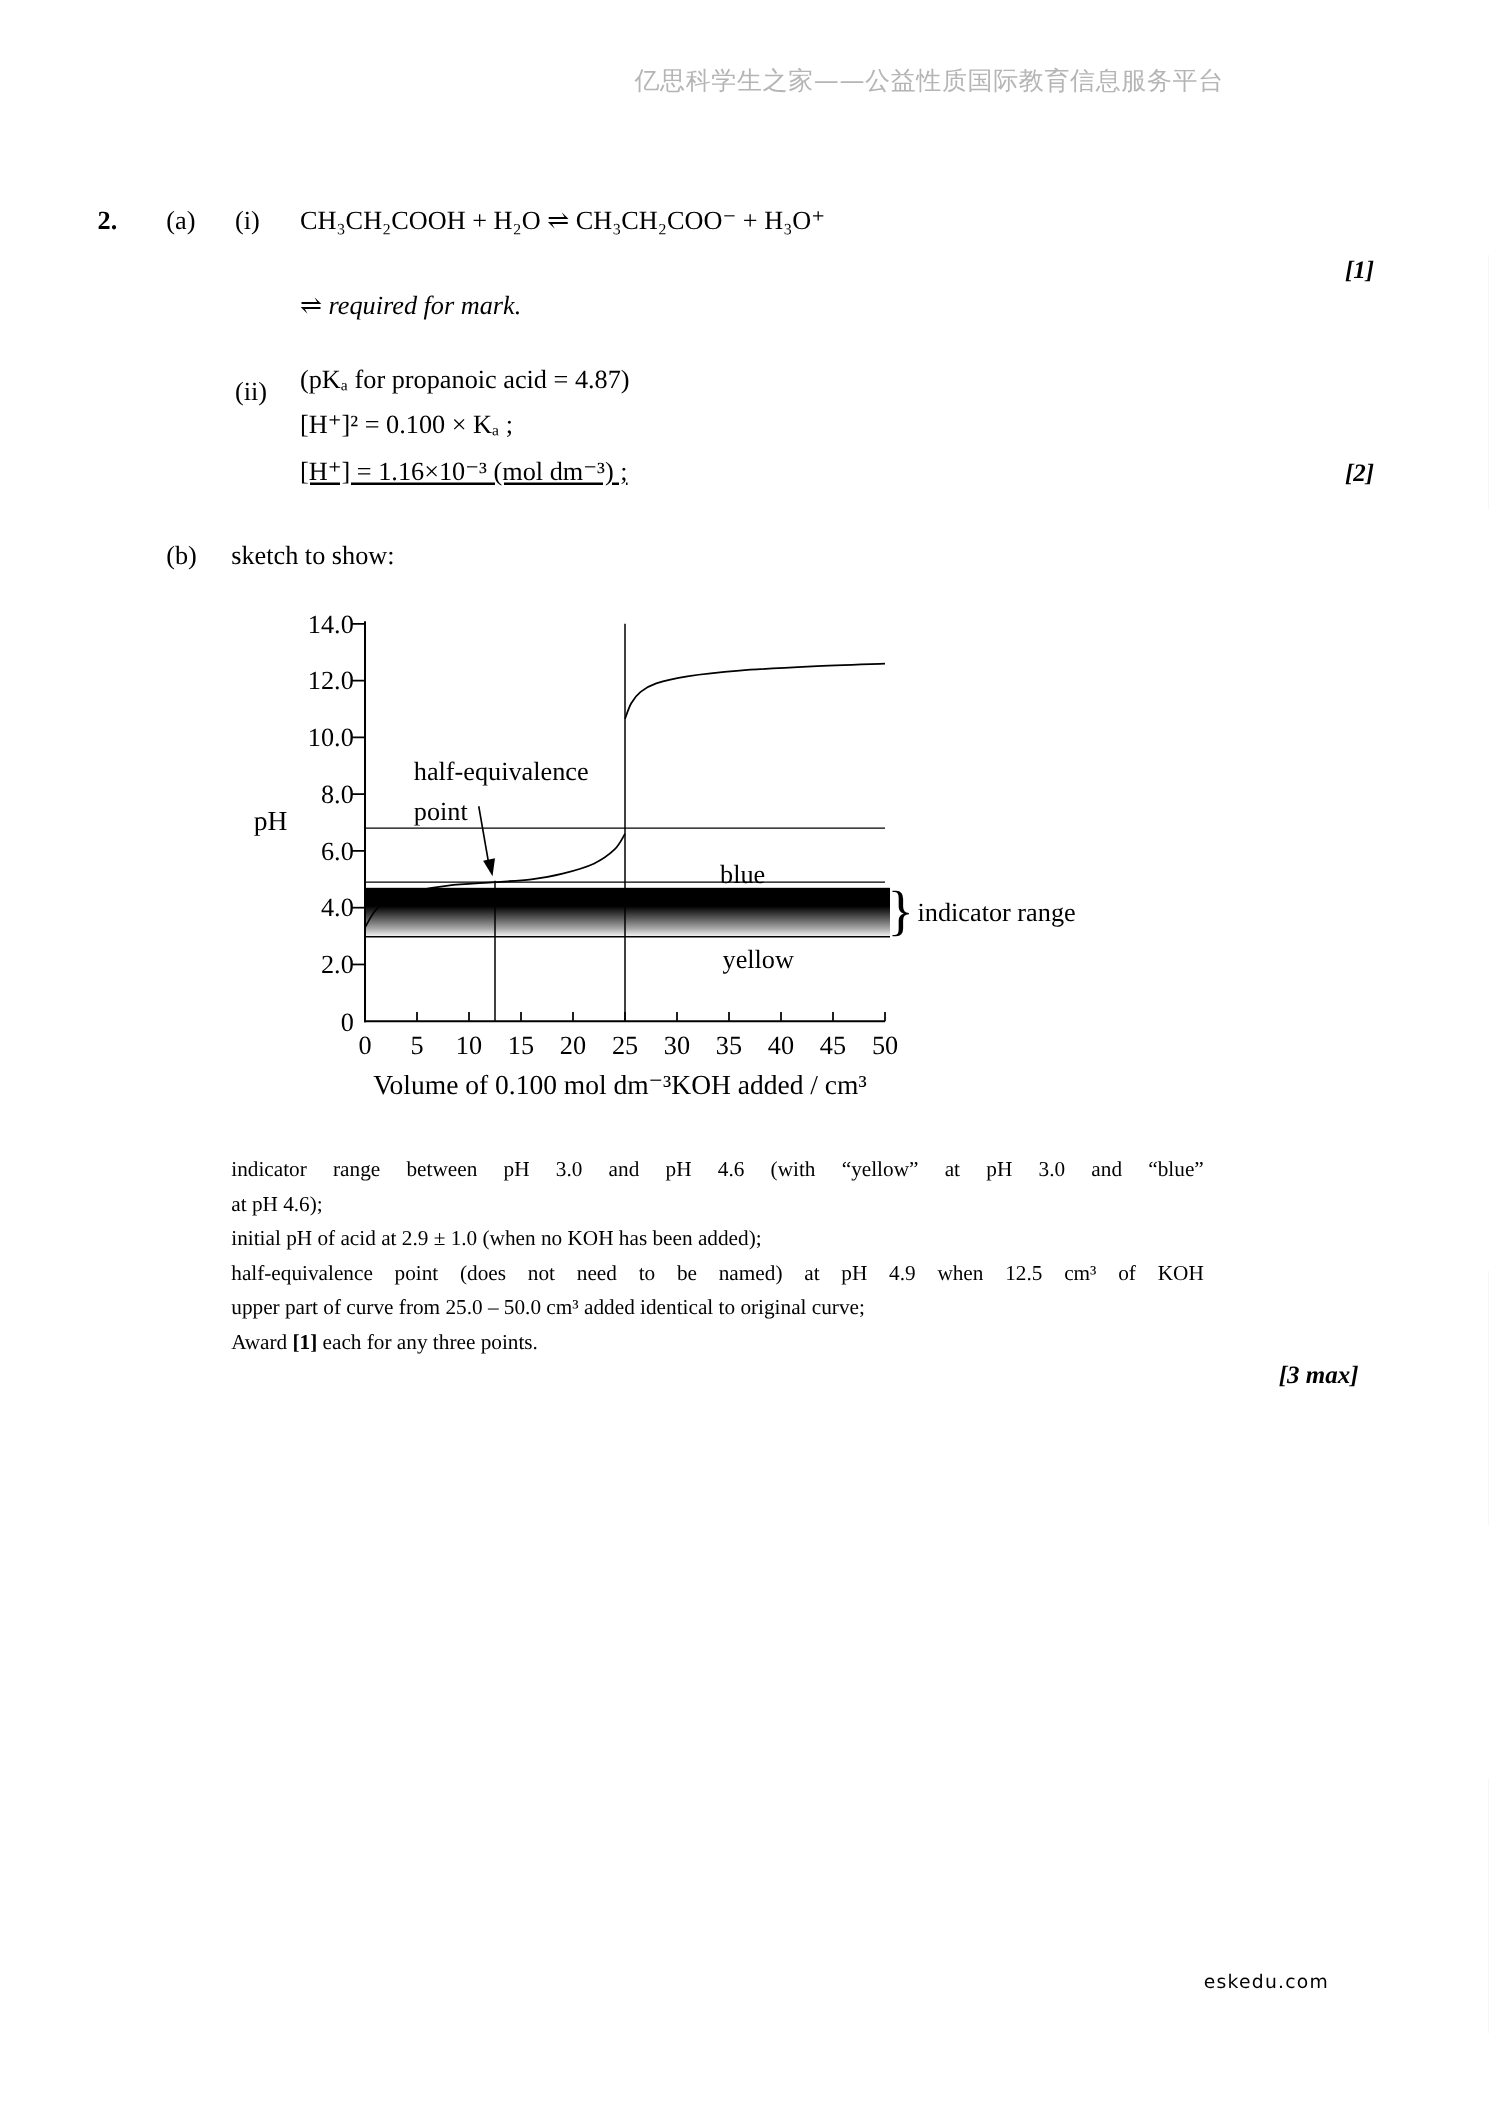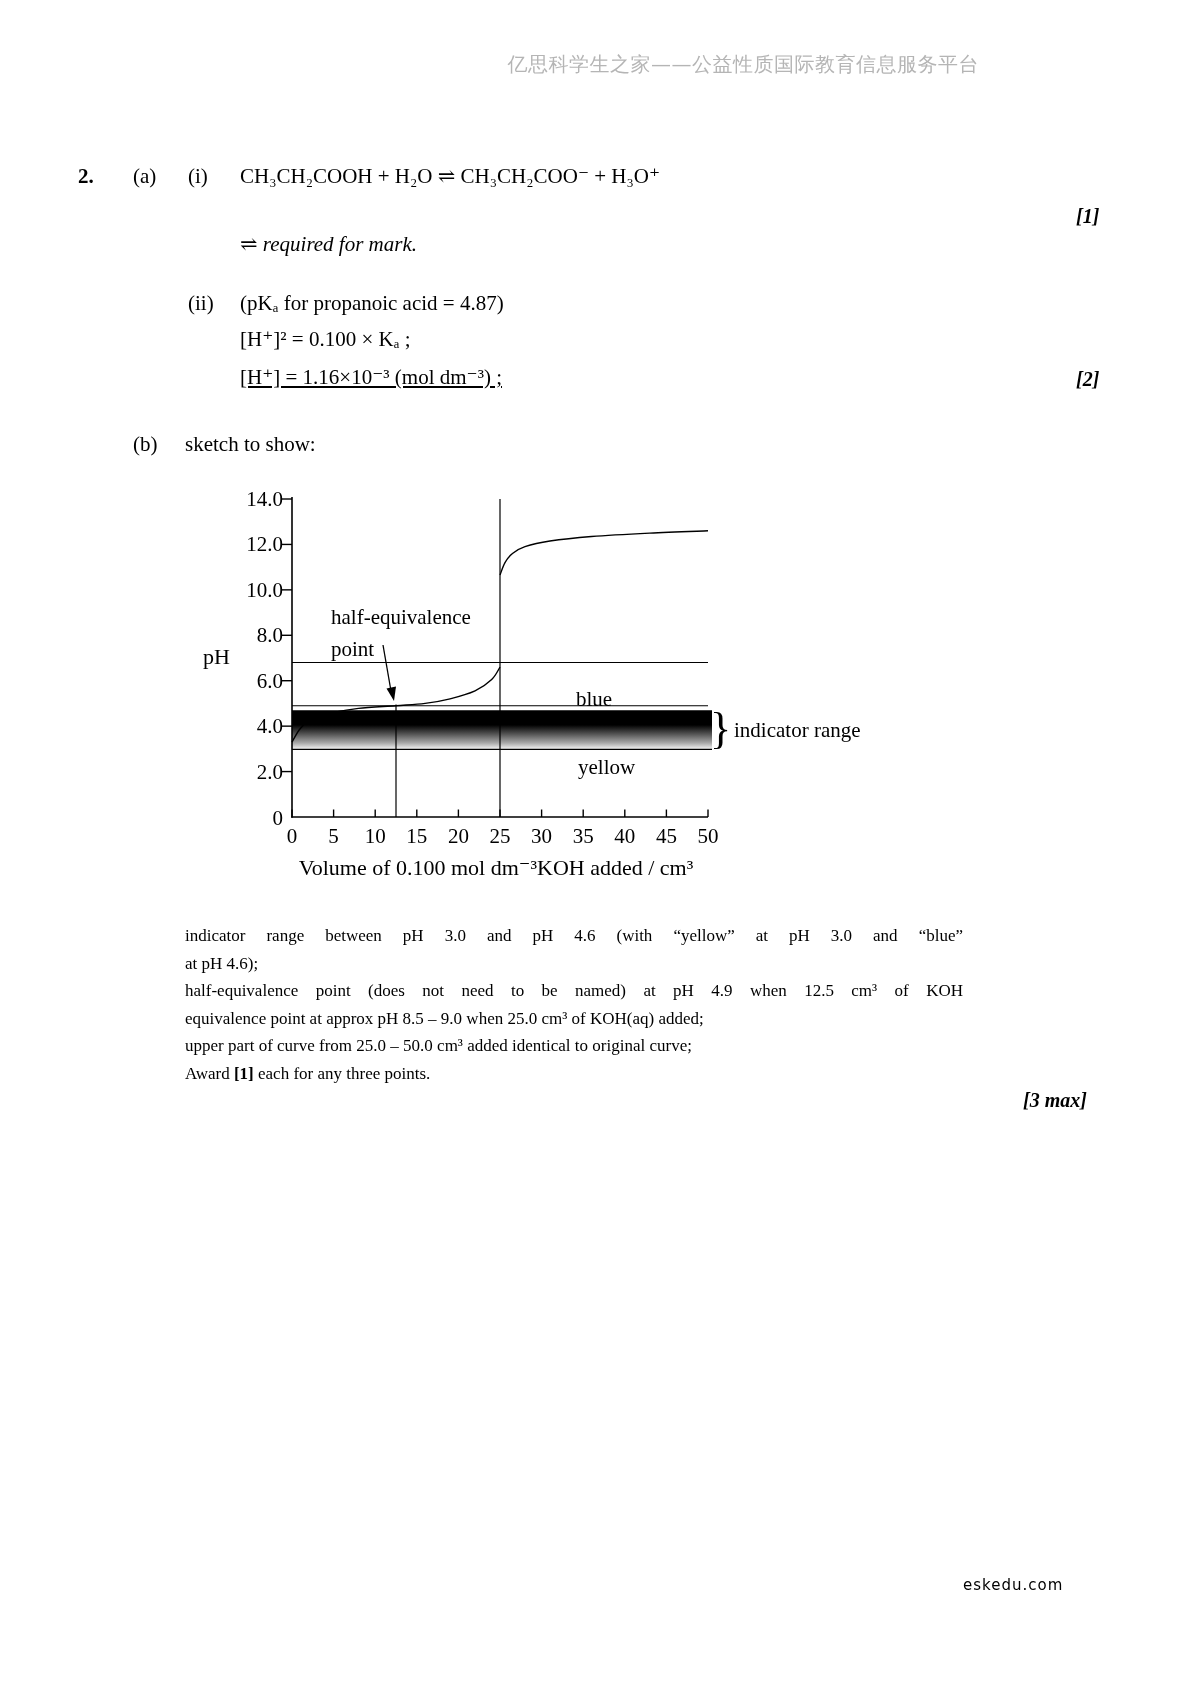--- a/index.html
+++ b/index.html
@@ -37,21 +37,21 @@
 
   <div class="abs header-note">亿思科学生之家——公益性质国际教育信息服务平台</div>
 
   <div class="abs qtext bold" style="left:78px; top:163px;">2.</div>
   <div class="abs qtext" style="left:133px; top:163px;">(a)</div>
   <div class="abs qtext" style="left:188px; top:163px;">(i)</div>
   <div class="abs qtext" style="left:240px; top:163px;">CH₃CH₂COOH + H₂O ⇌ CH₃CH₂COO⁻ + H₃O⁺</div>
   <div class="abs marks" style="left:1076px; top:205px;">[1]</div>
   <div class="abs qtext ital" style="left:240px; top:231px;">⇌ required for mark.</div>
 
-  <div class="abs qtext" style="left:188px; top:290px;text-align:right;">(ii)</div>
+  <div class="abs qtext" style="left:188px; top:300px;text-align:right;">(ii)</div>
   <div class="abs qtext" style="left:240px; top:290px;">(pKₐ for propanoic acid = 4.87)</div>
   <div class="abs qtext" style="left:240px; top:326px;">[H⁺]² = 0.100 × Kₐ ;</div>
   <div class="abs qtext" style="left:240px; top:364px;text-decoration:underline;">[H⁺] = 1.16×10⁻³ (mol dm⁻³) ;</div>
   <div class="abs marks" style="left:1076px; top:368px;">[2]</div>
 
   <div class="abs qtext" style="left:133px; top:431px;">(b)</div>
   <div class="abs qtext" style="left:185px; top:431px;">sketch to show:</div>
 
   <svg class="abs" style="left:185px; top:452px;" width="700" height="432" viewBox="0 0 700 432">
       <defs>
@@ -118,21 +118,21 @@
       <polygon points="209,249 201.5,236.5 211,234.5" fill="#000"></polygon>
       <text x="391" y="254" font-size="21">blue</text>
       <text x="393" y="322" font-size="21">yellow</text>
       <text x="525" y="291" font-size="44">}</text>
       <text x="549" y="285" font-size="21">indicator range</text>
     </svg>
 
   <div class="abs body-block">
     <div class="body-line just">indicator range between pH 3.0 and pH 4.6 (with “yellow” at pH 3.0 and “blue”</div>
     <div class="body-line">at pH 4.6);</div>
+    <div class="body-line">initial pH of acid at 2.9 ± 1.0 (when no KOH has been added);</div>
     <div class="body-line just">half-equivalence point (does not need to be named) at pH 4.9 when 12.5 cm³ of KOH</div>
-    <div class="body-line">equivalence point at approx pH 8.5 – 9.0 when 25.0 cm³ of KOH(aq) added;</div>
     <div class="body-line">upper part of curve from 25.0 – 50.0 cm³ added identical to original curve;</div>
     <div class="body-line award"><span>Award </span><span class="mk">[1]</span><span> each for any three points.</span></div>
   </div>
   <div class="abs marks" style="left:1023px; top:1089px;">[3 max]</div>
 
   <div class="abs footer-site">eskedu.com</div>
 </div>
 
 </body></html>

